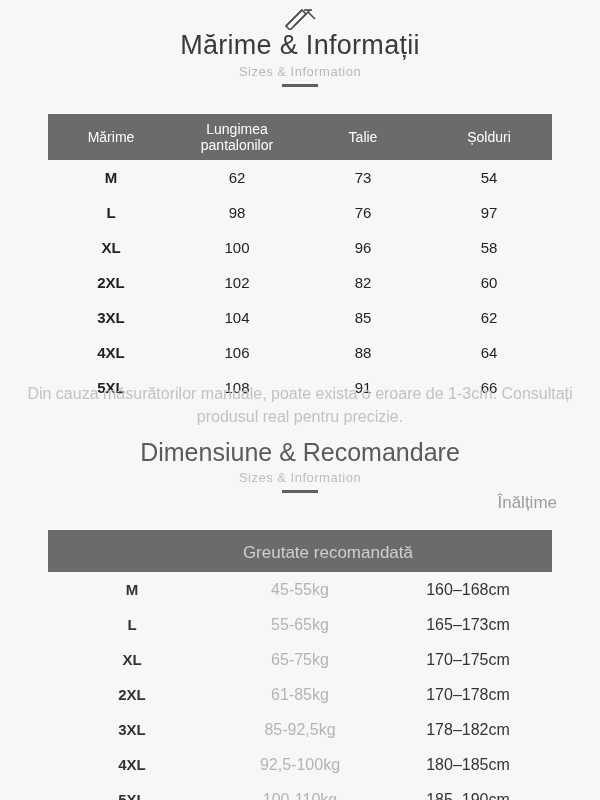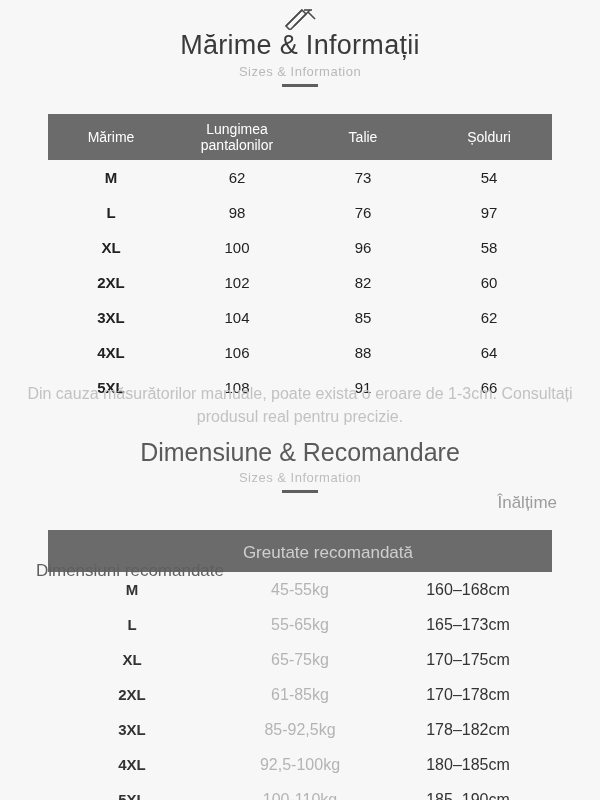--- a/index.html
+++ b/index.html
@@ -332,17 +332,16 @@
         <td class="ht">180–185cm</td>
       </tr>
       <tr>
         <td class="sz">5XL</td>
         <td>100-110kg</td>
         <td class="ht">185–190cm</td>
       </tr>
     </tbody>
   </table>
 
-  <div class="ovr ovr-dim">Dimensiuni recomandate</div>
   <div class="ovr ovr-weight">Greutate recomandată</div>
   <div class="ovr ovr-height">Înălțime</div>
 
 </div>
 
 </body></html>

